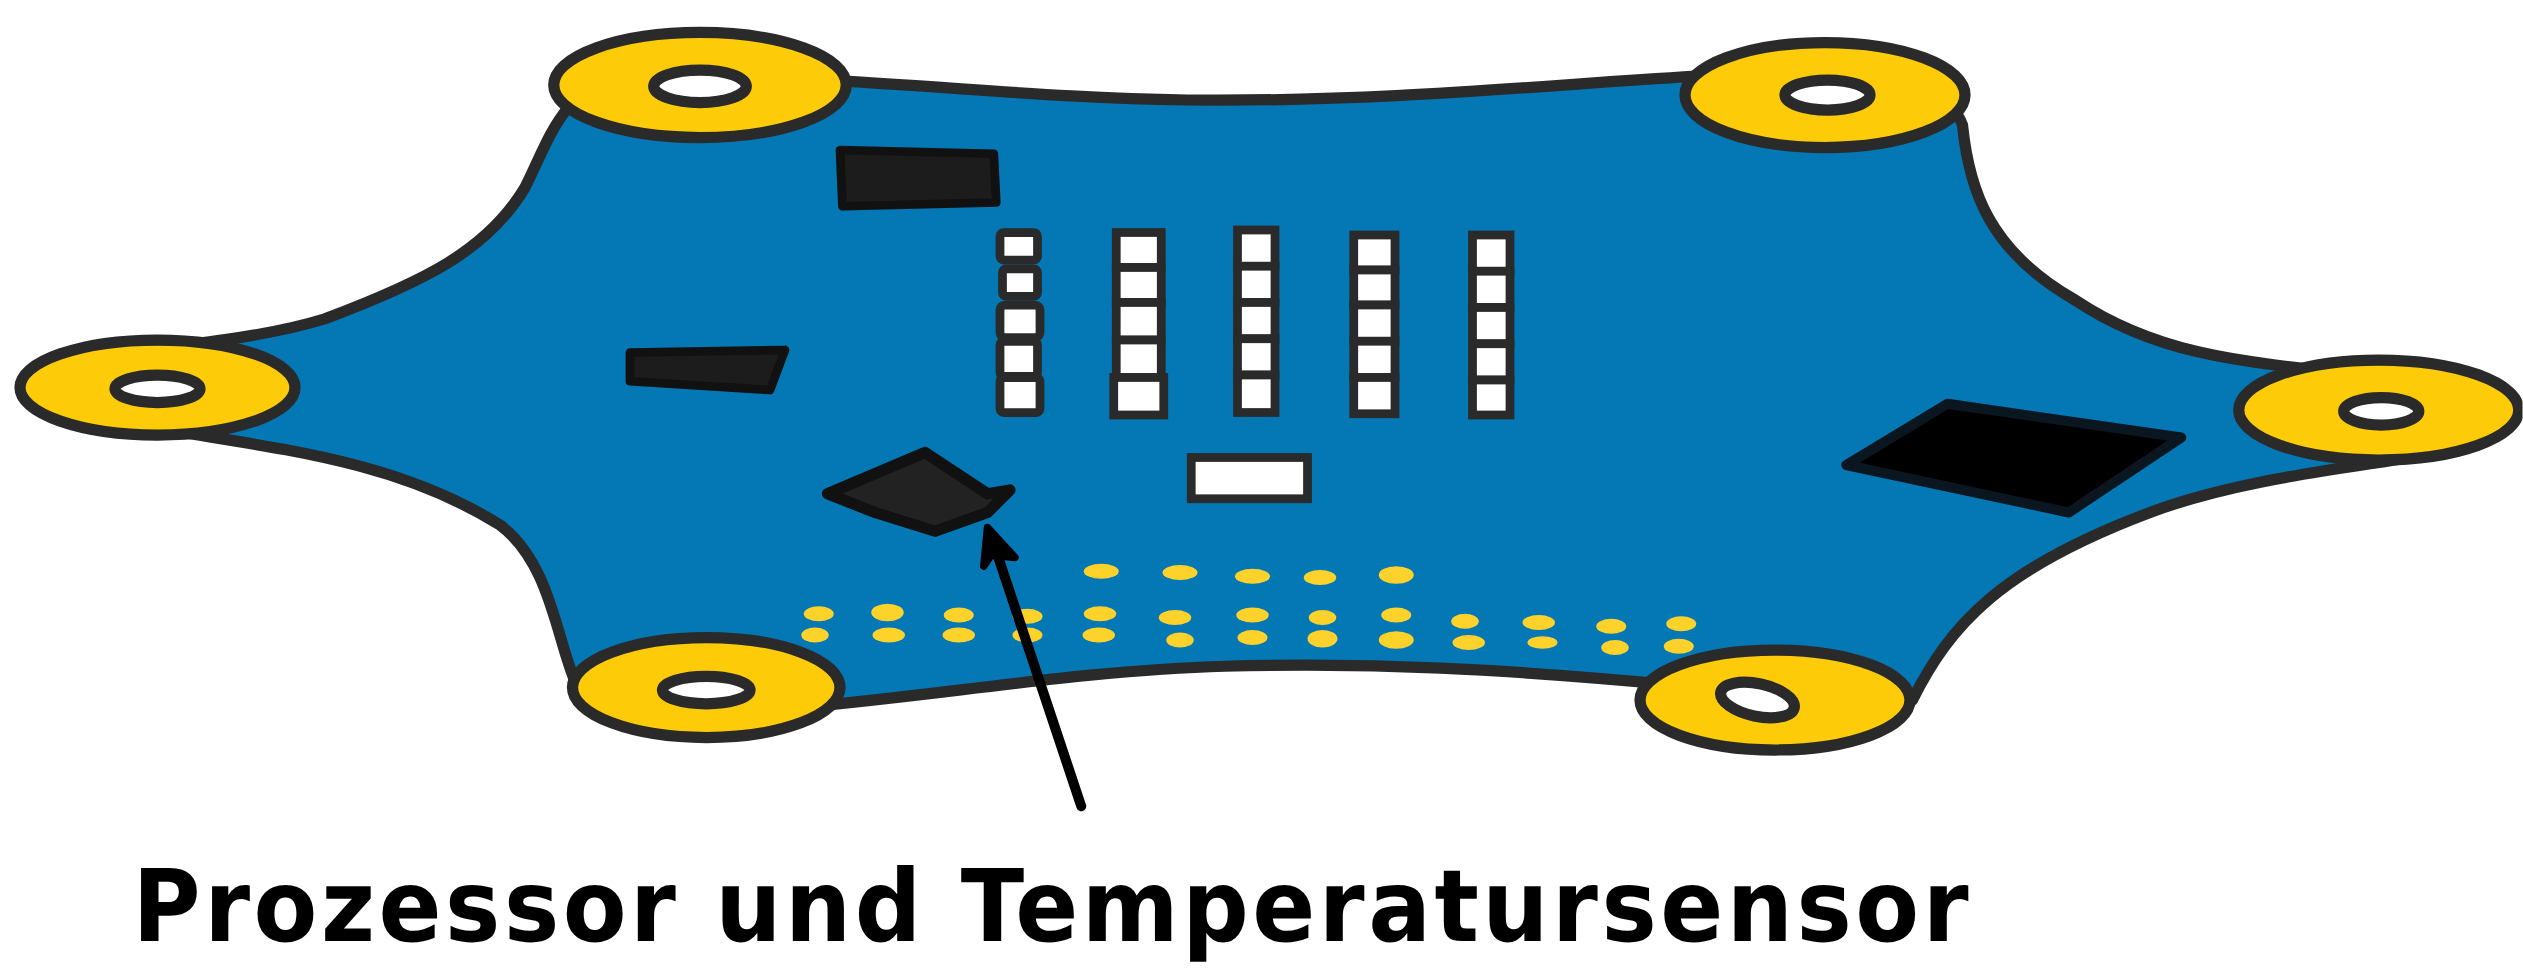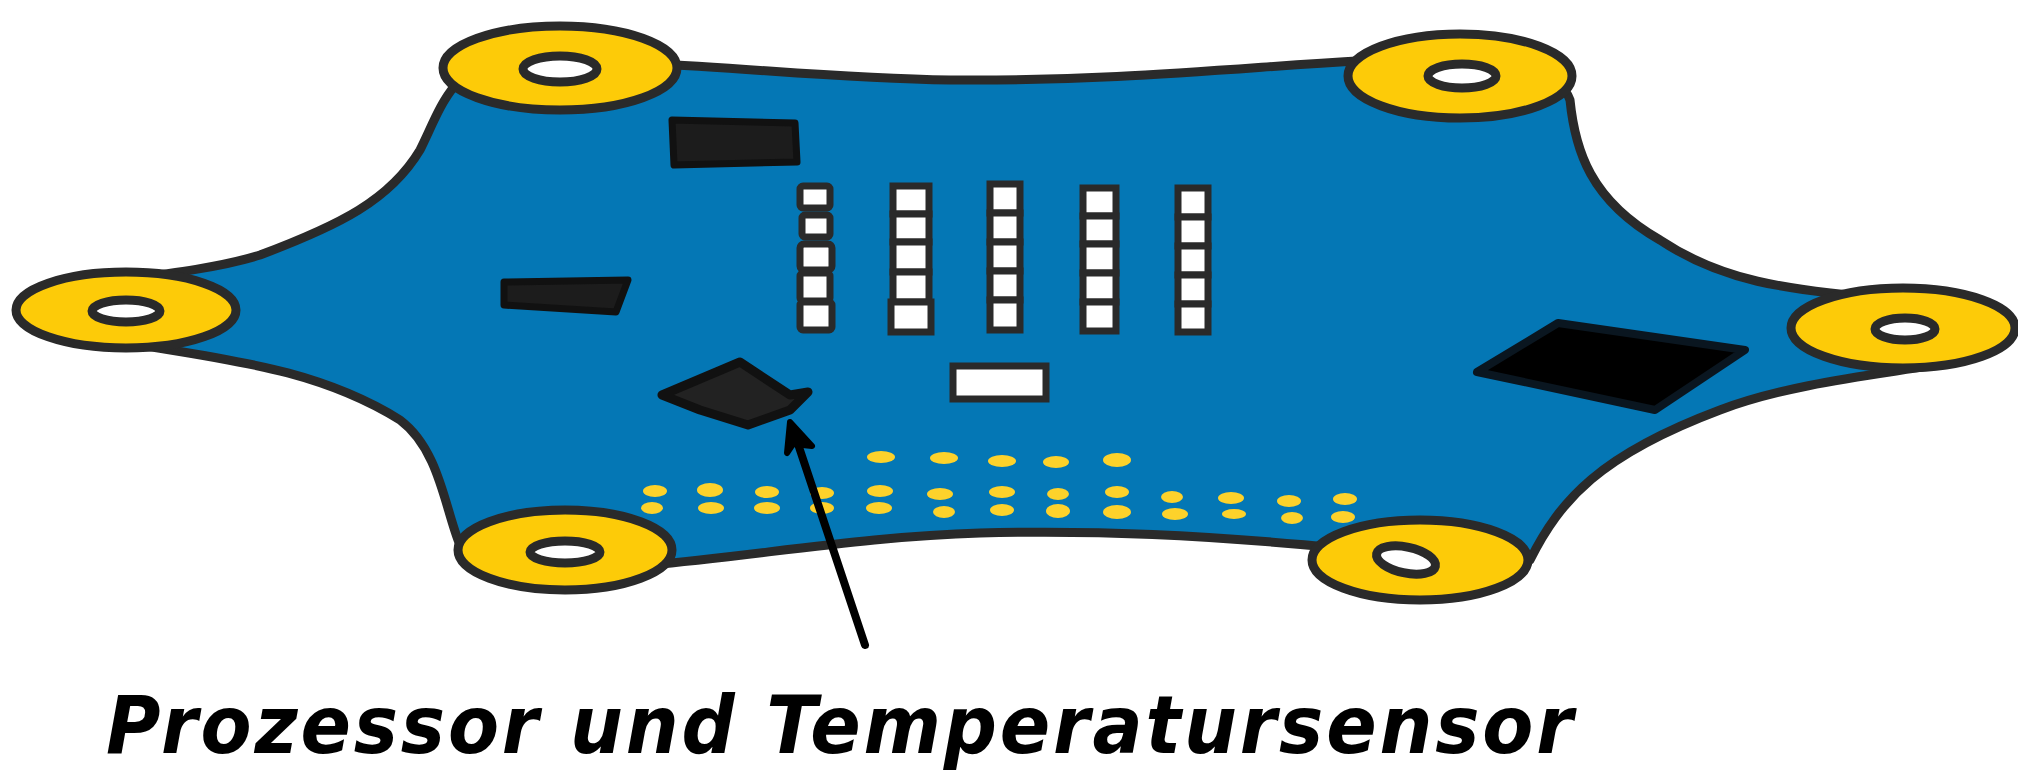--- a/index.html
+++ b/index.html
@@ -1,17 +1,17 @@
 <!DOCTYPE html>
 <html><head>
 <meta charset="utf-8">
 <style>
   html, body { margin: 0; padding: 0; background: #ffffff; }
   body { width: 2018px; height: 784px; position: relative; overflow: hidden; }
-  #stage { position: absolute; left: 0; top: 0; width: 2018px; height: 784px; font-style: italic; }
+  #stage { position: absolute; left: 0; top: 0; width: 2018px; height: 784px; }
   #caption {
     position: absolute;
     left: 106px;
     top: 676px;
     width: 1300px;
     font-family: "DejaVu Sans", sans-serif;
     font-weight: bold;
     font-size: 80px;
     letter-spacing: 3px;
     color: #000000;

